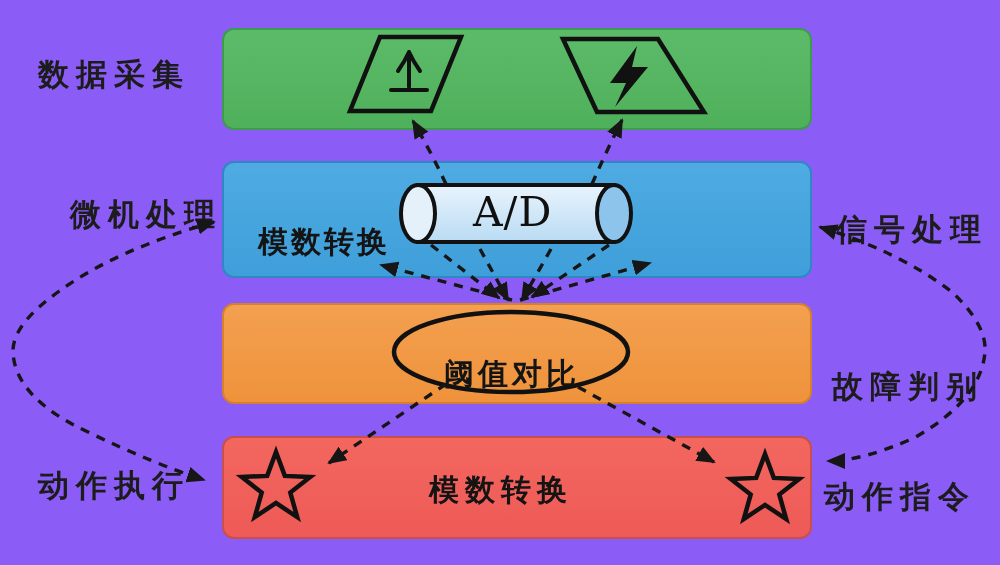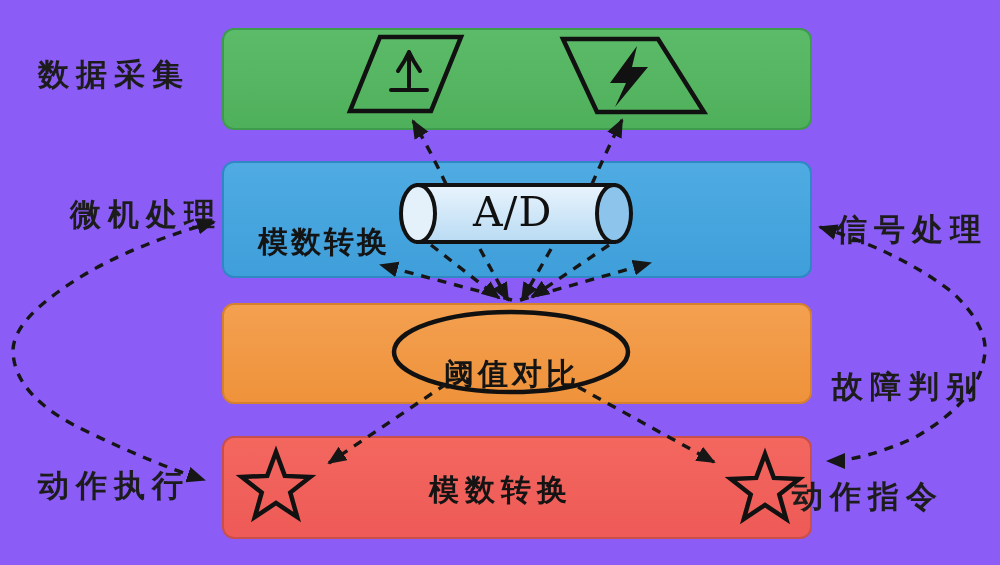--- a/index.html
+++ b/index.html
@@ -39,21 +39,21 @@
   <div class="band band-conversion"></div>
   <div class="band band-judgment"></div>
   <div class="band band-action"></div>
 
   <div class="side-label" style="left:38px;top:54px;">数据采集</div>
   <div class="side-label" style="left:28px;top:194px;margin-left:42px;">微机处理</div>
   <div class="side-label" style="left:38px;top:465px;">动作执行</div>
 
   <div class="side-label" style="left:836px;top:209px;">信号处理</div>
   <div class="side-label" style="left:832px;top:323px;margin-top:43px;">故障判别</div>
-  <div class="side-label" style="left:792px;top:476px;">动作指令</div>
+  <div class="side-label" style="left:824px;top:476px;">动作指令</div>
 
   <div class="inner-label" style="left:239px;top:222px;margin-left:19px;">模数转换</div>
   <div class="inner-label" style="left:444px;top:354px;letter-spacing:4px;">阈值对比</div>
   <div class="inner-label" style="left:429px;top:470px;letter-spacing:6px;">模数转换</div>
   <div class="ad-label" style="left:473px;top:188px;">A/D</div>
 
   <svg class="overlay" width="1000" height="565" viewBox="0 0 1000 565">
     <defs>
       <marker id="arr" markerUnits="userSpaceOnUse" markerWidth="22" markerHeight="18" refX="17" refY="8" orient="auto-start-reverse">
         <path d="M0,0 L19,8 L0,16 Z" fill="#161616"></path>

